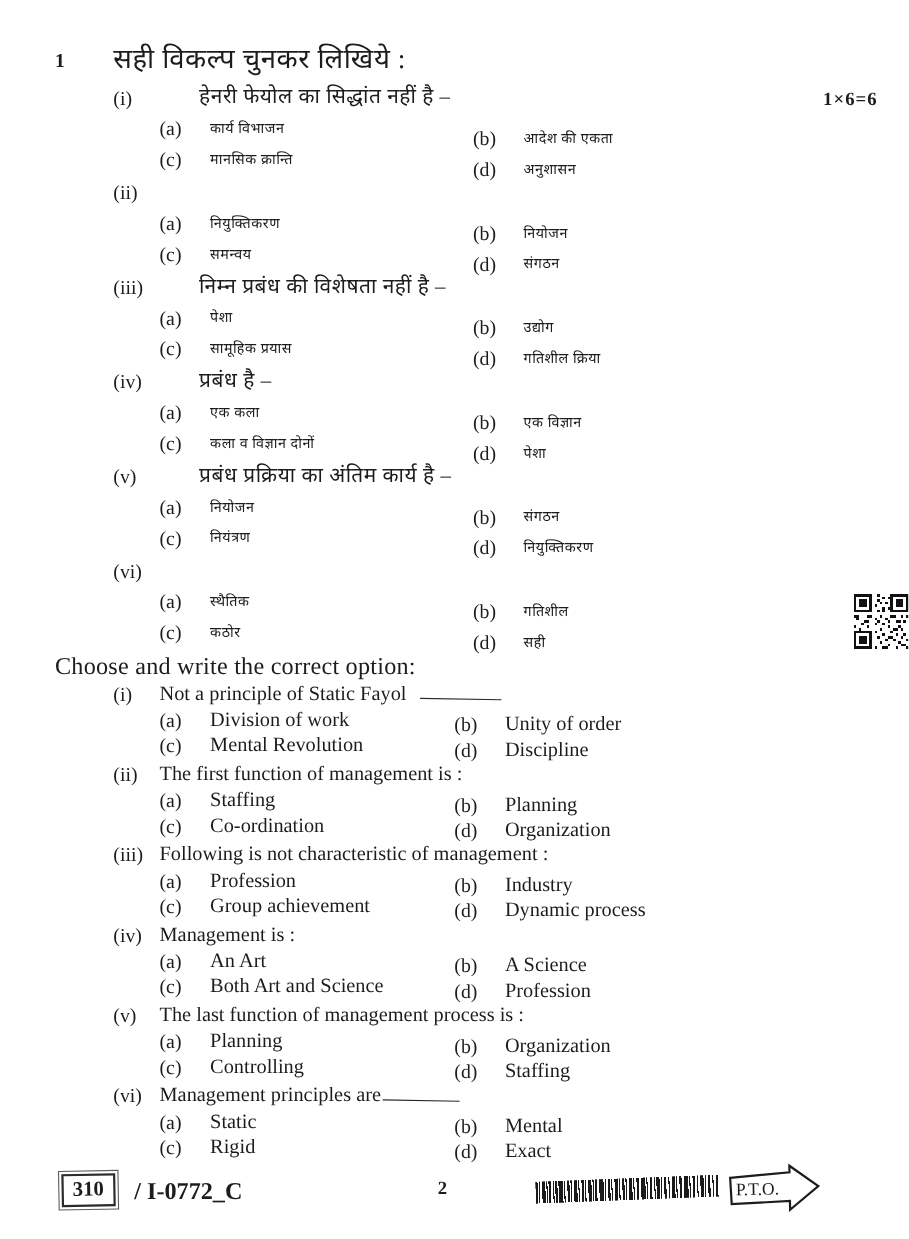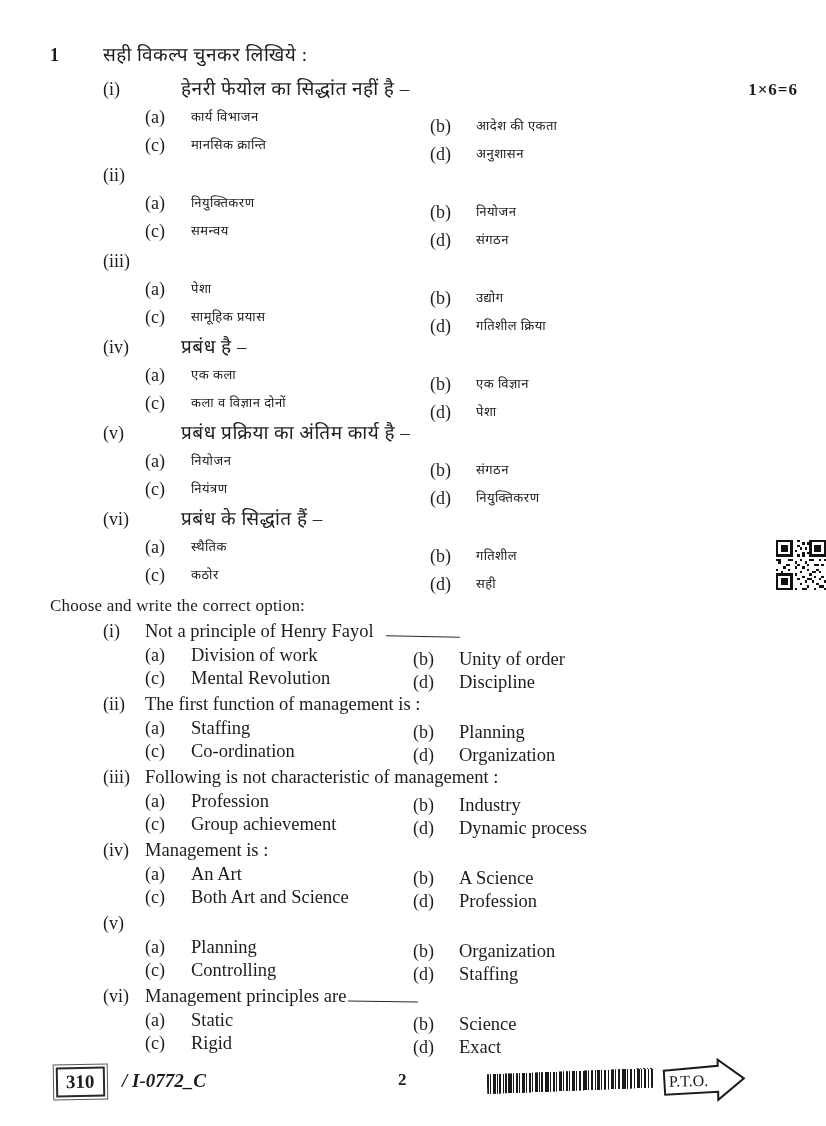--- a/index.html
+++ b/index.html
@@ -9,40 +9,40 @@
     font-family:"Liberation Serif","DejaVu Serif",serif;
     color:#1c1c1c;
     overflow:hidden;
   }
   .sheet { position:relative; width:826px; height:1126px; background:#fff; overflow:hidden; }
   .main  { position:absolute; top:40px; left:50px; width:742px; }
 
   
   .head { display:flex; margin-bottom:5px; line-height:30px; }
   .main-qnum { flex:0 0 53px; font-weight:700; font-size:18px; }
-  .hi-prompt { font-size:19px; letter-spacing:.5px; }
+  .hi-prompt { font-size:25px; letter-spacing:.5px; }
 
   
   .q { padding-left:53px; margin-bottom:2px; }
   .q-line { display:flex; position:relative; line-height:28px; }
   .q-n { flex:0 0 42px; font-size:18px; }
   .hi .q-t { font-size:19px; letter-spacing:.5px;margin-left:36px; }
   .marks { position:absolute; right:-6px; top:1px; font-weight:700; font-size:17px; letter-spacing:1px;text-align:center; }
 
   .opts { display:grid; padding-left:42px; }
   .hi .opts { grid-template-columns:285px auto; }
   .en .opts { grid-template-columns:268px auto; }
   .opt { display:flex; line-height:28px; }
   .ol { flex:0 0 46px; font-size:18px; }
   .hi .ot { font-size:13px; letter-spacing:.5px; }
   .hi .opt.r { transform:translateY(9px); }
   .en .opt.r { transform:translateY(4px); }
 
   
-  .en-prompt { font-size:17px; line-height:26px; margin-top:4px; letter-spacing:.2px; }
+  .en-prompt { font-size:22px; line-height:26px; margin-top:4px; letter-spacing:.2px; }
   .en .q-line { line-height:25px; }
   .en .q-t { font-size:18.5px; }
   .en .opt { line-height:23px; }
   .en .ot { font-size:18.5px;text-align:center; }
 
   .blank { display:inline-block; border-bottom:1.7px solid #2a2a2a; height:15px; vertical-align:baseline; }
   .blank.b1 { width:74px; margin-left:12px; transform:rotate(1deg); }
   .blank.b2 { width:70px; margin-left:2px; transform:rotate(1deg); }
 
   
@@ -50,21 +50,21 @@
   .qr svg { width:100%; height:100%; shape-rendering:crispEdges; }
 
   
   .footer { position:absolute; left:0; top:1060px; width:690px; height:60px; }
   .code-box {
     position:absolute; left:56px; top:7px;
     font-weight:700; font-size:19px; padding:0 8px; line-height:26px;
     border:2px solid #2a2a2a; outline:1px solid #5a5a5a; outline-offset:2px;
     transform:rotate(-1deg);
   }
-  .paper-id { position:absolute; left:122px; top:10px; font-weight:700; font-size:19px;font-style:italic; }
+  .paper-id { position:absolute; left:122px; top:10px; font-weight:700; font-size:22px; }
   .page-num { position:absolute; left:398px; top:10px; font-weight:700; font-size:17px; }
   .barcode-wrap { position:absolute; left:487px; top:11px; transform:rotate(-2.2deg); }
   .pto-wrap { position:absolute; left:660px; top:-3px; transform:rotate(-1deg); }
   .pto-wrap text { font-family:"Liberation Serif","DejaVu Serif",serif; font-size:16px; fill:#1c1c1c; }
 </style>
 </head>
 <body>
 
 <div class="sheet">
   <div class="main">
@@ -120,20 +120,21 @@
         <div class="opt r">
             <span class="ol">(d)</span>
             <span class="ot">संगठन</span>
           </div>
       </div>
     </div>
 
     <div class="q hi">
       <div class="q-line">
         <span class="q-n">(iii)</span>
+        <span class="q-t">निम्न प्रबंध की विशेषता नहीं है –</span>
       </div>
       <div class="opts">
         <div class="opt l">
             <span class="ol">(a)</span>
             <span class="ot">पेशा</span>
           </div>
         <div class="opt r">
             <span class="ol">(b)</span>
             <span class="ot">उद्योग</span>
           </div>
@@ -194,21 +195,20 @@
         <div class="opt r">
             <span class="ol">(d)</span>
             <span class="ot">नियुक्तिकरण</span>
           </div>
       </div>
     </div>
 
     <div class="q hi">
       <div class="q-line">
         <span class="q-n">(vi)</span>
-        <span class="q-t">प्रबंध के सिद्धांत हैं –</span>
       </div>
       <div class="opts">
         <div class="opt l">
             <span class="ol">(a)</span>
             <span class="ot">स्थैतिक</span>
           </div>
         <div class="opt r">
             <span class="ol">(b)</span>
             <span class="ot">गतिशील</span>
           </div>
@@ -221,21 +221,21 @@
             <span class="ot">सही</span>
           </div>
       </div>
     </div>
 
     <div class="en-prompt">Choose and write the correct option:</div>
 
     <div class="q en">
       <div class="q-line">
         <span class="q-n">(i)</span>
-        <span class="q-t"><span>Not a principle of Henry Fayol</span><span class="blank b1"></span></span>
+        <span class="q-t"><span>Not a principle of Static Fayol</span><span class="blank b1"></span></span>
       </div>
       <div class="opts">
         <div class="opt l">
             <span class="ol">(a)</span>
             <span class="ot">Division of work</span>
           </div>
         <div class="opt r">
             <span class="ol">(b)</span>
             <span class="ot">Unity of order</span>
           </div>
@@ -321,20 +321,21 @@
         <div class="opt r">
             <span class="ol">(d)</span>
             <span class="ot">Profession</span>
           </div>
       </div>
     </div>
 
     <div class="q en">
       <div class="q-line">
         <span class="q-n">(v)</span>
+        <span class="q-t">The last function of management process is :</span>
       </div>
       <div class="opts">
         <div class="opt l">
             <span class="ol">(a)</span>
             <span class="ot">Planning</span>
           </div>
         <div class="opt r">
             <span class="ol">(b)</span>
             <span class="ot">Organization</span>
           </div>
@@ -354,21 +355,21 @@
         <span class="q-n">(vi)</span>
         <span class="q-t"><span>Management principles are</span><span class="blank b2"></span></span>
       </div>
       <div class="opts">
         <div class="opt l">
             <span class="ol">(a)</span>
             <span class="ot">Static</span>
           </div>
         <div class="opt r">
             <span class="ol">(b)</span>
-            <span class="ot">Science</span>
+            <span class="ot">Mental</span>
           </div>
         <div class="opt l">
             <span class="ol">(c)</span>
             <span class="ot">Rigid</span>
           </div>
         <div class="opt r">
             <span class="ol">(d)</span>
             <span class="ot">Exact</span>
           </div>
       </div>

